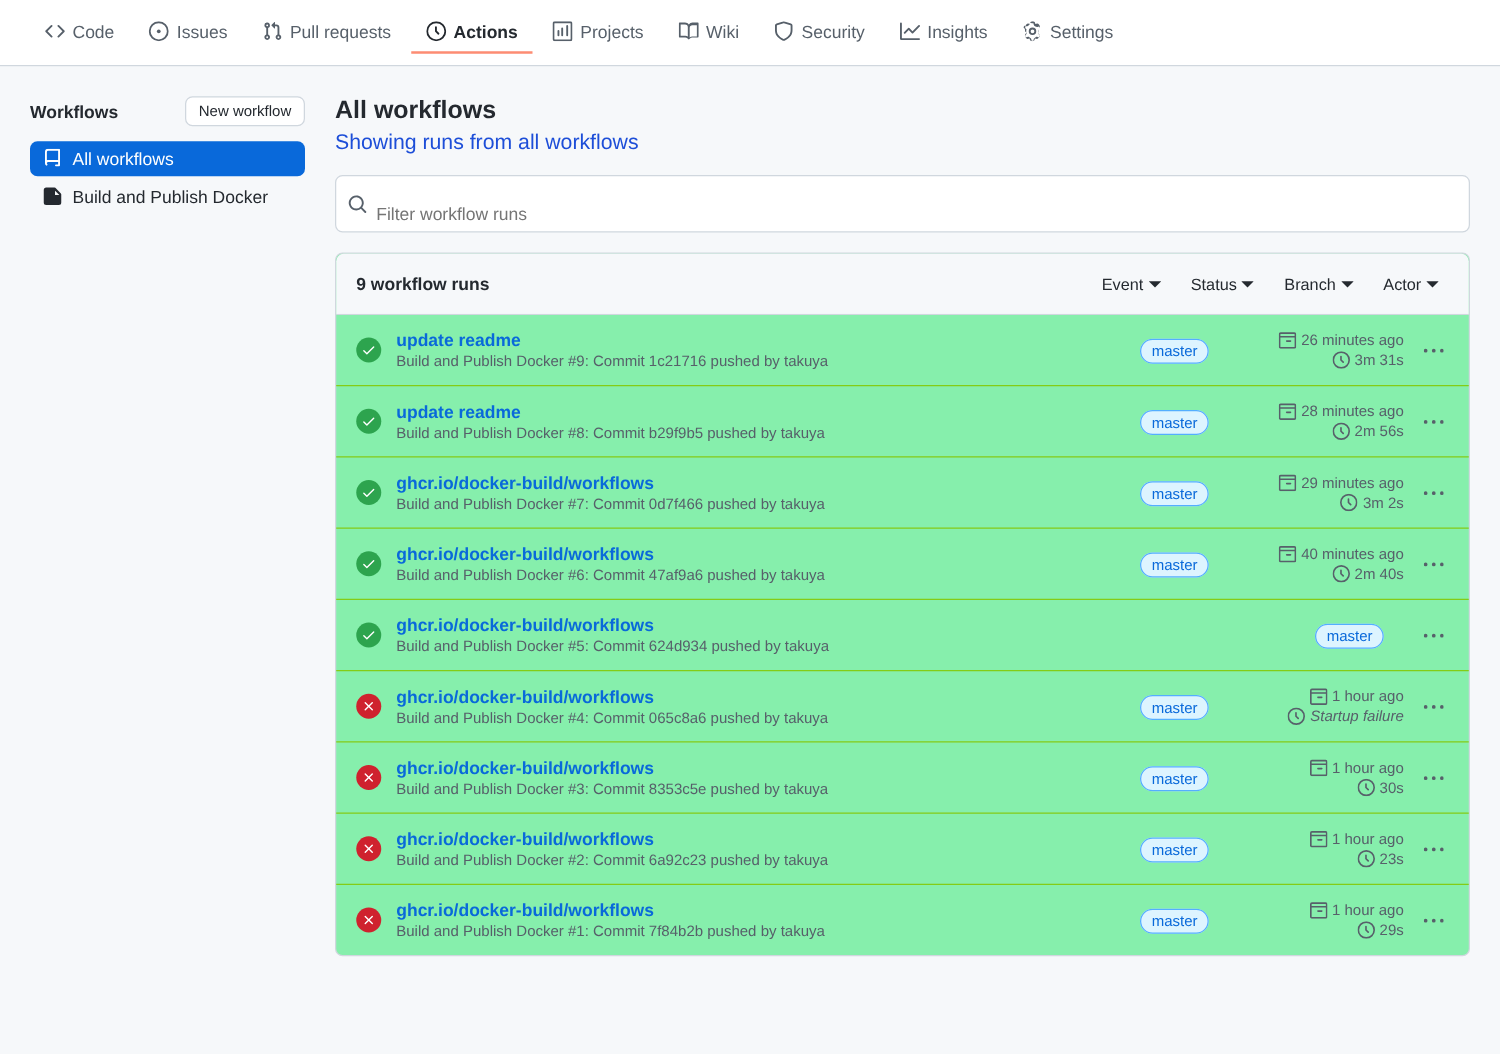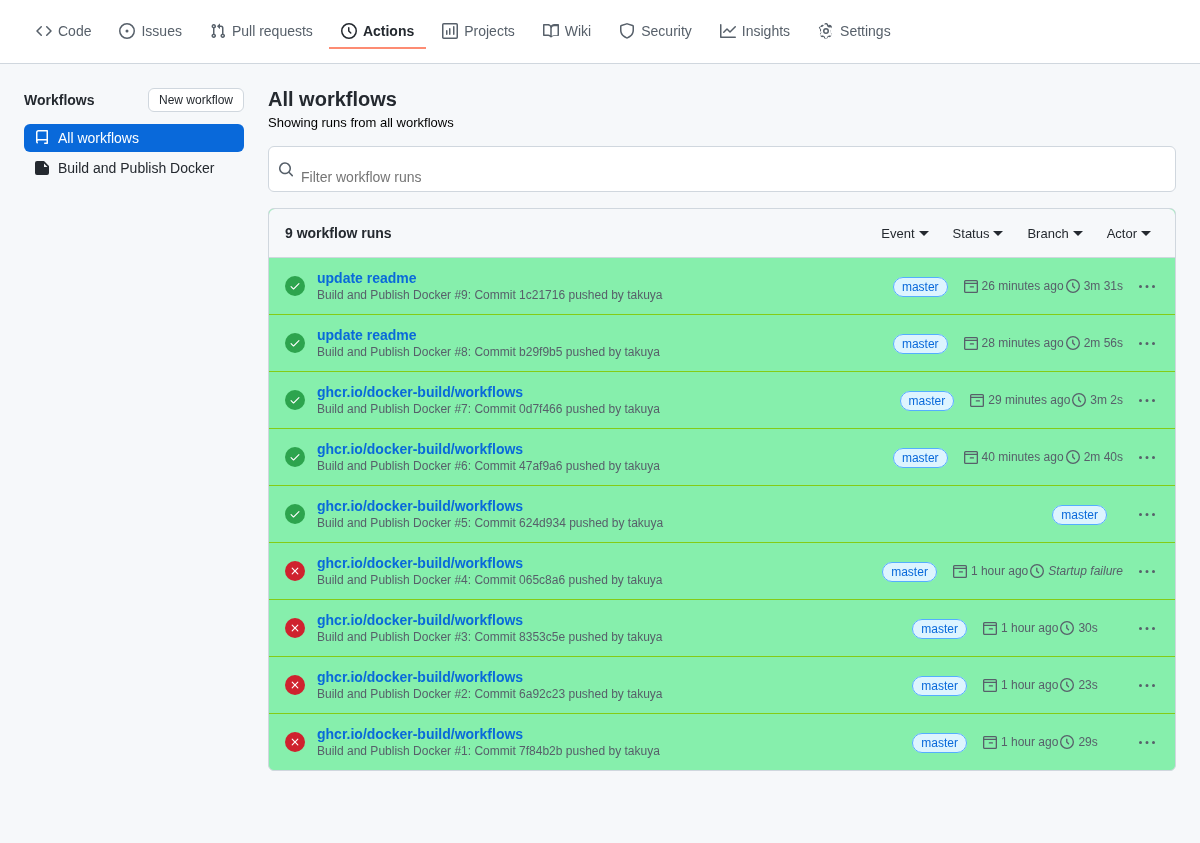--- a/index.html
+++ b/index.html
@@ -1,19 +1,19 @@
 <!DOCTYPE html>
 <html><head>
   <meta charset="utf-8">
   <style>
     * { box-sizing: border-box; margin: 0; padding: 0; }
     body { font-family: -apple-system, BlinkMacSystemFont, "Segoe UI", Helvetica, Arial, sans-serif; font-size: 14px; background: #f6f8fa; color: #24292f; }
 
     
-    .top-nav { background: #fff; border-bottom: 1px solid #d0d7de; display: flex; align-items: center; padding: 0 24px; height: 64px; }
+    .top-nav { background: #fff; border-bottom: 1px solid #d0d7de; display: flex; align-items: center; padding: 0 24px; height: 53px; }
     .nav-items { display: flex; align-items: center; gap: 4px; }
     .nav-item { display: flex; align-items: center; gap: 6px; padding: 8px 12px; font-size: 14px; color: #57606a; text-decoration: none; border-bottom: 2px solid transparent; cursor: pointer; white-space: nowrap; }
     .nav-item.active { color: #24292f; border-bottom-color: #fd8c73; font-weight: 600; }
     .nav-icon { width: 16px; height: 16px; display: inline-flex; align-items: center; justify-content: center; }
 
     
     .main-container { display: flex; padding: 24px; gap: 24px; max-width: 1200px; margin: 0 auto; }
 
     
     .sidebar { width: 220px; flex-shrink: 0; }
@@ -21,21 +21,21 @@
     .sidebar-title { font-weight: 600; font-size: 14px; color: #24292f; }
     .new-workflow-btn { font-size: 12px; padding: 4px 10px; background: #fff; border: 1px solid #d0d7de; border-radius: 6px; cursor: pointer; color: #24292f; }
     .sidebar-nav { display: flex; flex-direction: column; gap: 2px; }
     .sidebar-item { display: flex; align-items: center; gap: 8px; padding: 6px 10px; border-radius: 6px; cursor: pointer; font-size: 14px; color: #24292f; }
     .sidebar-item.active { background: #0969da; color: #fff; font-weight: 500; }
     .sidebar-item-icon { width: 16px; height: 16px; display: flex; align-items: center; justify-content: center; flex-shrink: 0; }
 
     
     .content { flex: 1; }
     .page-title { font-size: 20px; font-weight: 600; color: #24292f; margin-bottom: 4px; }
-    .page-subtitle { font-size: 13px; color: #000000; margin-bottom: 16px; }
+    .page-subtitle { font-size: 17px; color: #1d4ed8; margin-bottom: 16px; }
 
     
     .search-box { position: relative; margin-bottom: 16px; }
     .search-input { width: 100%; padding: 22px 12px 6px 32px; border: 1px solid #d0d7de; border-radius: 6px; font-size: 14px; color: #24292f; background: #fff; outline: none; }
     .search-icon-pos { position: absolute; left: 10px; top: 50%; transform: translateY(-50%); color: #57606a; }
 
     
     .workflow-table { background: #86efac; border: 1px solid #d0d7de; border-radius: 6px; }
     .table-header { display: flex; align-items: center; padding: 12px 16px; border-bottom: 1px solid #d0d7de; background: #f6f8fa; border-radius: 6px 6px 0 0; }
     .table-header-title { font-size: 14px; font-weight: 600; flex: 1; }
@@ -46,21 +46,21 @@
     .workflow-row { display: flex; align-items: center; padding: 12px 16px; border-bottom: 1px solid #84cc16; }
     .workflow-row:last-child { border-bottom: none; }
     .row-status-icon { width: 20px; height: 20px; border-radius: 50%; display: flex; align-items: center; justify-content: center; flex-shrink: 0; margin-right: 12px; }
     .status-success { background: #2da44e; color: white; }
     .status-failure { background: #cf222e; color: white; }
     .row-info { flex: 1; min-width: 0; }
     .row-title { font-size: 14px; font-weight: 600; color: #0969da; cursor: pointer; }
     .row-subtitle { font-size: 12px; color: #57606a; margin-top: 2px; }
     .row-branch { margin: 0 16px; }
     .branch-badge { background: #ddf4ff; border: 1px solid #54aeff; color: #0969da; border-radius: 20px; padding: 2px 8px; font-size: 12px; }
-    .row-meta { display: flex; flex-direction: row; align-items: flex-end; gap: 2px; min-width: 140px; }
+    .row-meta { display: flex; flex-direction: column; align-items: flex-end; gap: 2px; min-width: 140px; }
     .meta-time { font-size: 12px; color: #57606a; display: flex; align-items: center; gap: 4px; }
     .meta-duration { font-size: 12px; color: #57606a; display: flex; align-items: center; gap: 4px; }
     .meta-duration.failure-text { font-style: italic; }
     .row-actions { margin-left: 12px; color: #57606a; cursor: pointer; padding: 4px; border-radius: 4px; }
 
     
     svg { display: inline-block; vertical-align: middle; }
   </style>
 </head>
 <body>

